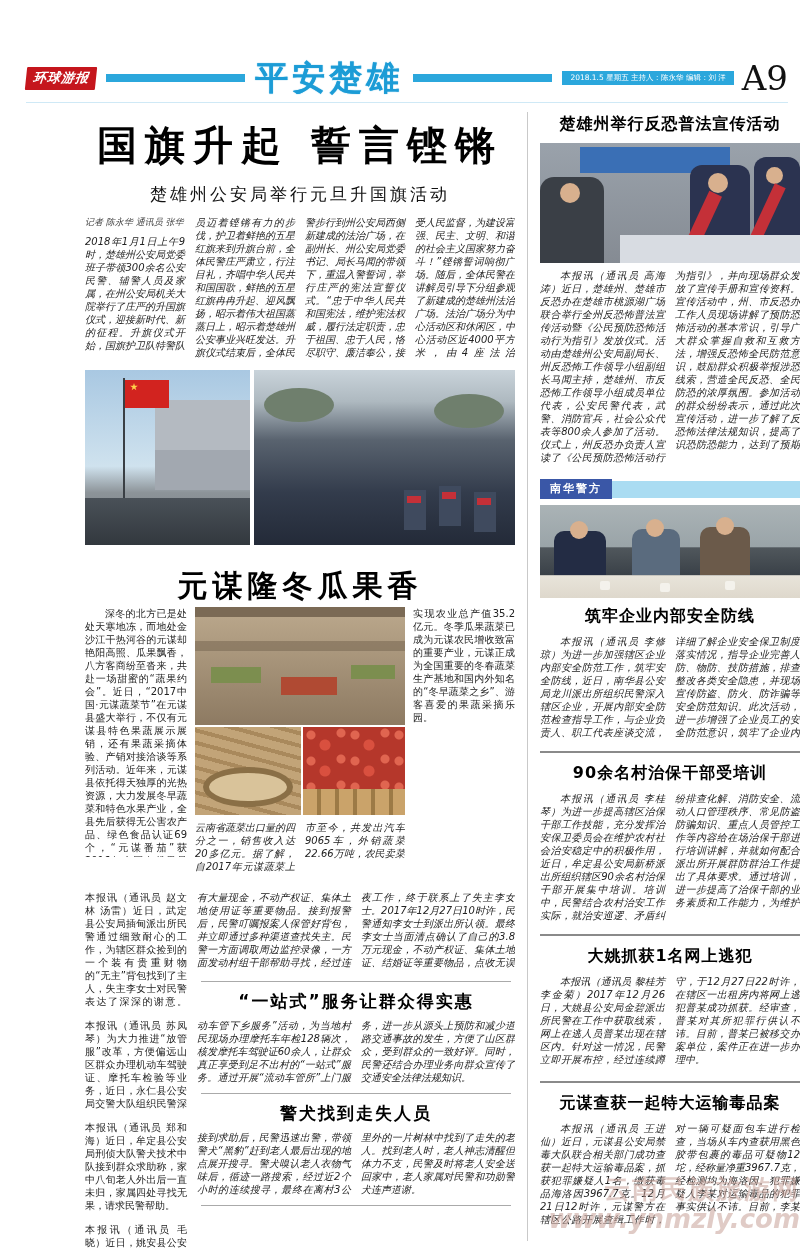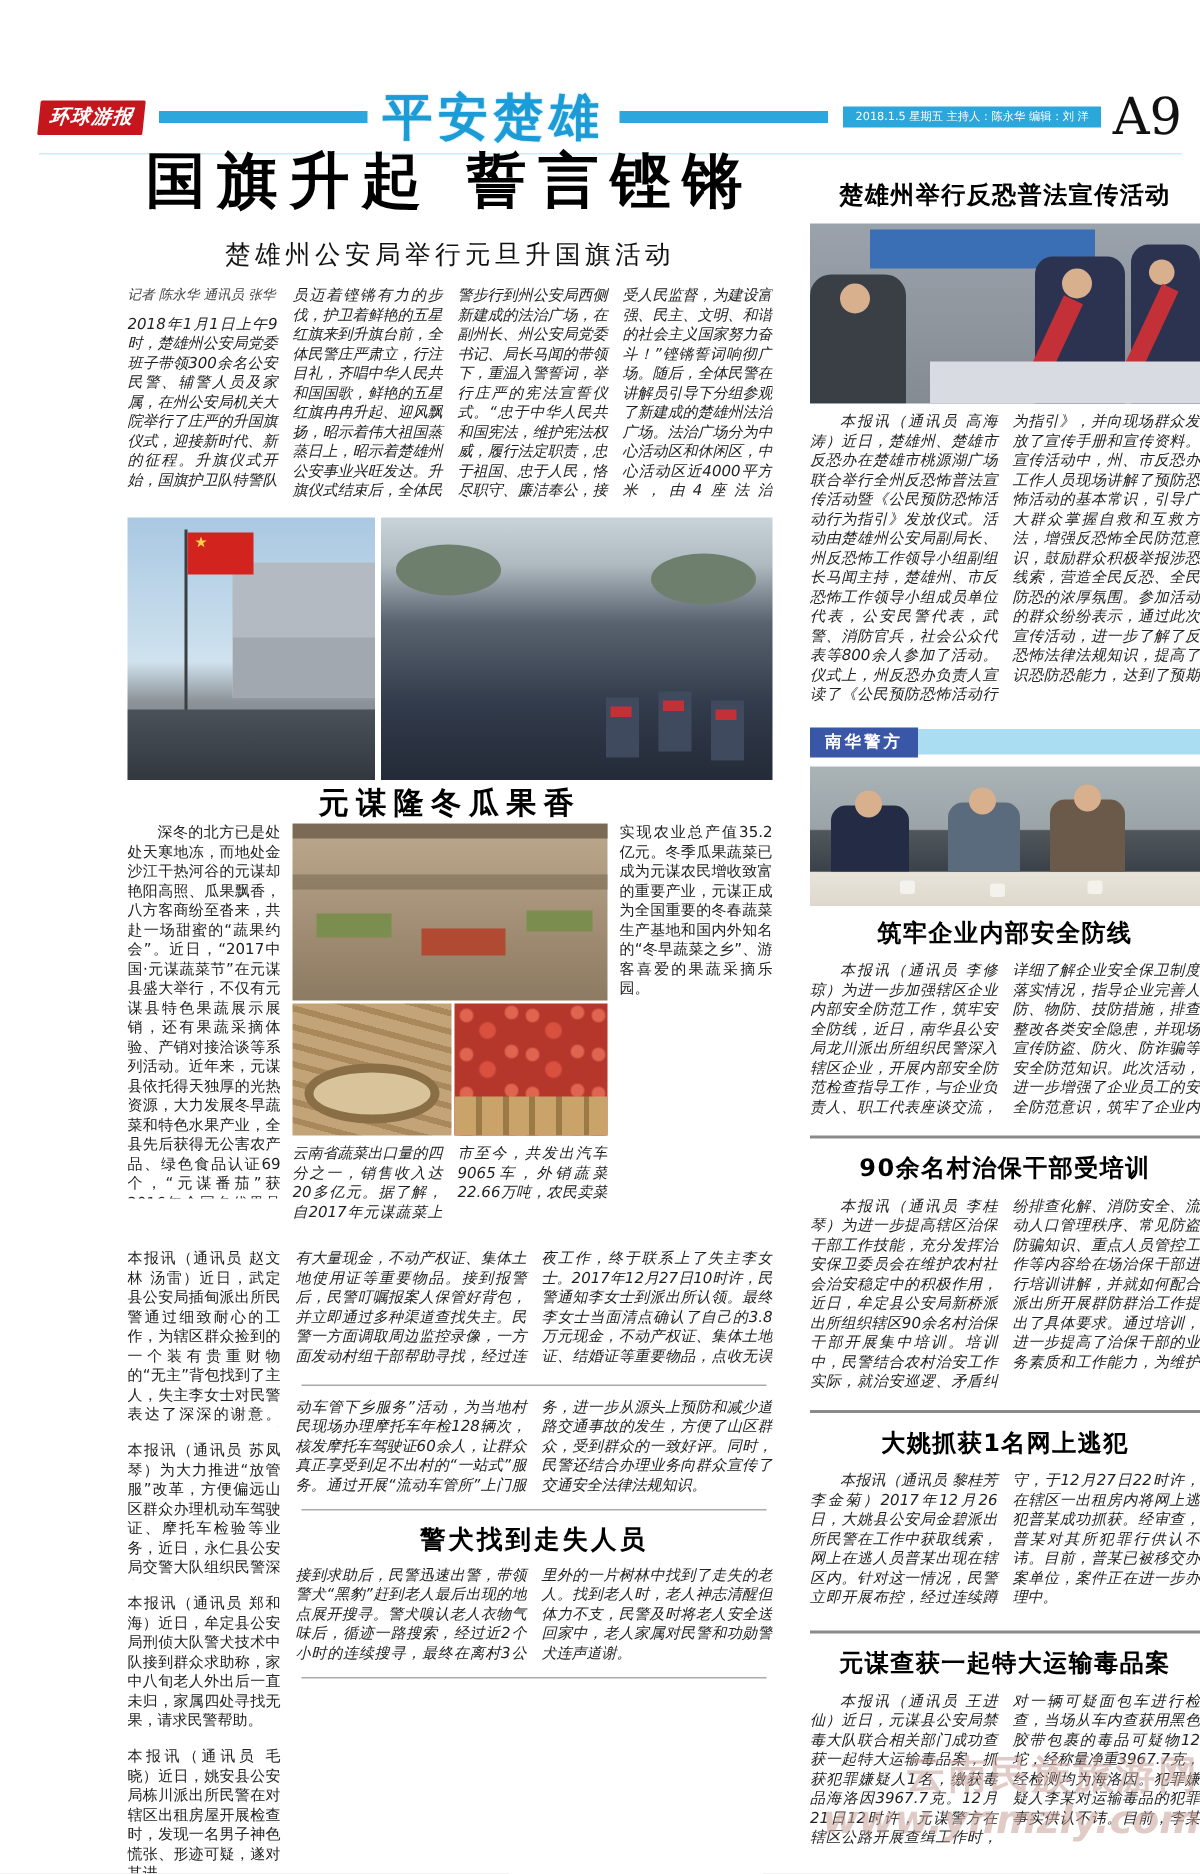--- a/index.html
+++ b/index.html
@@ -30,21 +30,20 @@
     min-width:160px; justify-content:flex-end;
   }
   .page-no { font-family:"DejaVu Serif","Liberation Serif",serif; font-size:34px; color:#111;
     margin-left:8px; font-weight:normal; line-height:1; }
   .mast-rule { position:absolute; top:102px; left:26px; right:12px; height:1px; background:#cfe9f6; }
 
   
   .content {
     position:absolute; top:112px; left:85px; right:10px; bottom:8px;
     display:flex;
-    align-items:center;
   }
   .left-area { width:430px; flex:none; }
   .v-divider { width:1px; background:#c9c9c9; margin:0 12px; flex:none; }
   .right-area { width:260px; flex:none; position:relative; }
 
   
   .cols { column-gap:10px; text-align:justify; font-size:10px; line-height:13px; color:#222;
     overflow:hidden;font-style:italic; }
   .c2 { column-count:2; }
   .c4 { column-count:4; }
@@ -99,21 +98,21 @@
   .ph-tomato .crate { left:0; top:62px; width:106px; height:26px; background:repeating-linear-gradient(90deg,#caa36a 0 14px,#9c7a46 14px 18px); }
 
   .ph-sofa { width:260px; height:93px; background:linear-gradient(#aab3b6 0%,#9aa4a8 45%,#50575c 46%,#3a4148 75%,#e8e4da 76%,#ded8cc 100%); }
   .ph-sofa .officer { left:14px; top:26px; width:52px; height:44px; background:#232c44; border-radius:10px 10px 0 0; }
   .ph-sofa .man1 { left:92px; top:24px; width:48px; height:46px; background:#5a6b7e; border-radius:10px 10px 0 0; }
   .ph-sofa .man2 { left:160px; top:22px; width:50px; height:48px; background:#6b5a4a; border-radius:10px 10px 0 0; }
   .ph-sofa .face { border-radius:50%; background:#d8b08e; }
   .ph-sofa .cup { background:#f4f2ec; border-radius:2px; }
 
   
-  .fruit-headline { font-size:20px; letter-spacing:5px; margin-top:2px; }
+  .fruit-headline { font-size:30px; letter-spacing:5px; margin-top:21px; }
   .fruit-byline { text-align:center; font-size:9px; color:#444; margin:4px 0 8px; }
   .fruit-grid { display:flex; gap:8px; }
   .fruit-col { width:102px; flex:none; }
   .fruit-mid { width:210px; flex:none; }
   .fruit-txt { height:250px; }
   .fruit-stats { margin-top:6px; height:58px; }
 
   
   .bottom-block { display:flex; gap:10px; margin-top:12px; }
   .briefs-col { width:102px; flex:none; }
@@ -215,20 +214,21 @@
           <div class="brief-txt" style="height:92px">本报讯（通讯员 苏凤琴）为大力推进“放管服”改革，方便偏远山区群众办理机动车驾驶证、摩托车检验等业务，近日，永仁县公安局交警大队组织民警深入乡镇开展“流</div>
           <div class="brief-txt" style="height:92px">本报讯（通讯员 郑和海）近日，牟定县公安局刑侦大队警犬技术中队接到群众求助称，家中八旬老人外出后一直未归，家属四处寻找无果，请求民警帮助。</div>
           <div class="brief-txt" style="height:92px">本报讯（通讯员 毛晓）近日，姚安县公安局栋川派出所民警在对辖区出租房屋开展检查时，发现一名男子神色慌张、形迹可疑，遂对其进</div>
         </div>
         <div class="articles-col">
           <div>
             <div class="cols c2" style="height:82px">有大量现金，不动产权证、集体土地使用证等重要物品。接到报警后，民警叮嘱报案人保管好背包，并立即通过多种渠道查找失主。民警一方面调取周边监控录像，一方面发动村组干部帮助寻找，经过连夜工作，终于联系上了失主李女士。2017年12月27日10时许，民警通知李女士到派出所认领。最终李女士当面清点确认了自己的3.8万元现金，不动产权证、集体土地证、结婚证等重要物品，点收无误后，李女士对拾金不昧的群众和热心负责的民警连声道谢。</div>
           </div>
           <hr class="hr-thin">
           <div>
+            <div class="hl sub-headline">“一站式”服务让群众得实惠</div>
             <div class="cols c2" style="height:66px">动车管下乡服务”活动，为当地村民现场办理摩托车年检128辆次，核发摩托车驾驶证60余人，让群众真正享受到足不出村的“一站式”服务。通过开展“流动车管所”上门服务，进一步从源头上预防和减少道路交通事故的发生，方便了山区群众，受到群众的一致好评。同时，民警还结合办理业务向群众宣传了交通安全法律法规知识。</div>
           </div>
           <hr class="hr-thin">
           <div>
             <div class="hl sub-headline">警犬找到走失人员</div>
             <div class="cols c2" style="height:66px">接到求助后，民警迅速出警，带领警犬“黑豹”赶到老人最后出现的地点展开搜寻。警犬嗅认老人衣物气味后，循迹一路搜索，经过近2个小时的连续搜寻，最终在离村3公里外的一片树林中找到了走失的老人。找到老人时，老人神志清醒但体力不支，民警及时将老人安全送回家中，老人家属对民警和功勋警犬连声道谢。</div>
           </div>
           <hr class="hr-thin">
 
         </div>

